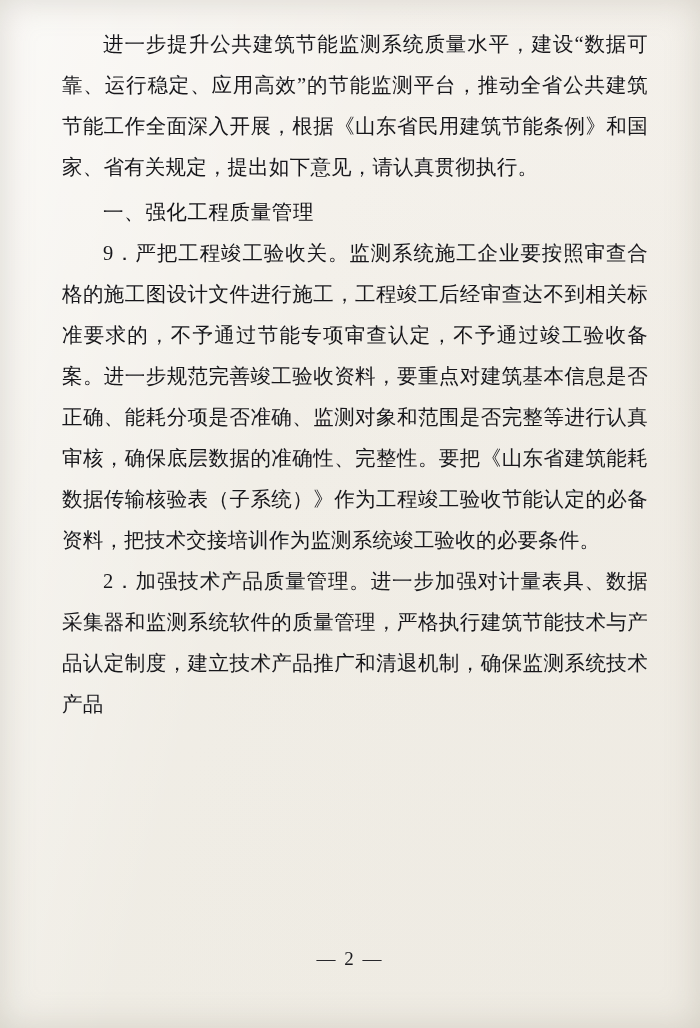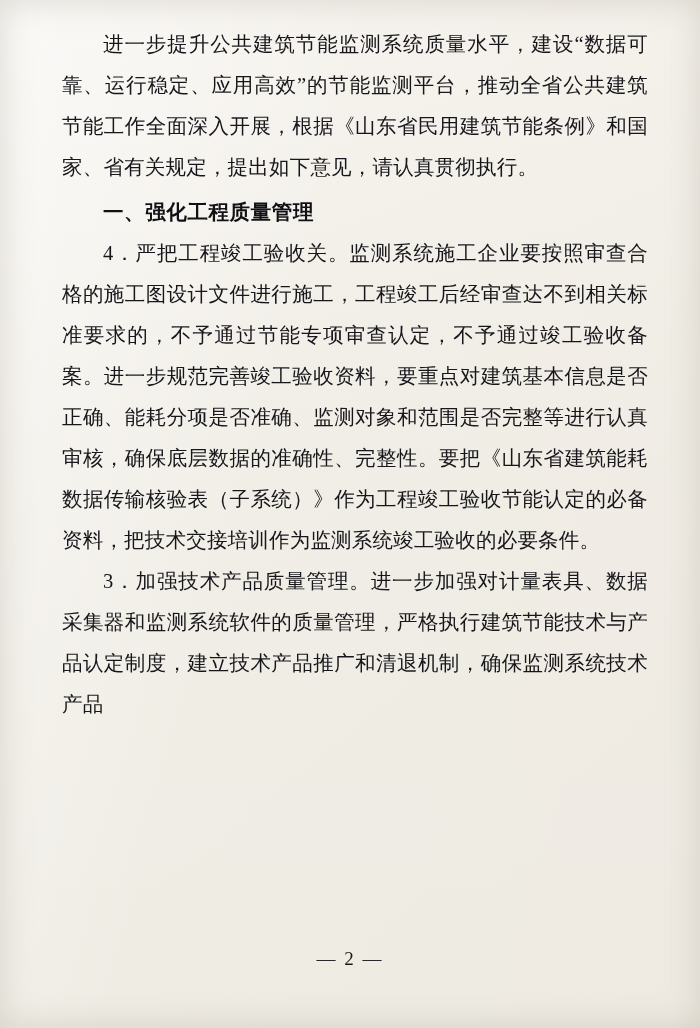--- a/index.html
+++ b/index.html
@@ -49,21 +49,21 @@
     text-justify: inter-ideograph;
     letter-spacing: 0.2px;
     margin: 0 0 0 0;
   }
   .indent2 {
     text-indent: 41px;
   }
   .heading {
     font-size: 20.5px;
     line-height: 41px;
-    font-weight: bold;
+    font-weight: normal;
     color: #111115;
     text-indent: 41px;
     letter-spacing: 0.6px;
     margin: 0;
   }
   .footer {
     position: absolute;
     left: 0;
     right: 0;
     bottom: 58px;
@@ -82,21 +82,21 @@
 
   <div class="content">
 
     <p class="para indent2">进一步提升公共建筑节能监测系统质量水平，建设“数据可靠、运行稳定、应用高效”的节能监测平台，推动全省公共建筑节能工作全面深入开展，根据《山东省民用建筑节能条例》和国家、省有关规定，提出如下意见，请认真贯彻执行。</p>
 
     <div class="spacer-sm"></div>
 
     <h2 class="heading">一、强化工程质量管理</h2>
 
 
-    <p class="para indent2">4．严把工程竣工验收关。监测系统施工企业要按照审查合格的施工图设计文件进行施工，工程竣工后经审查达不到相关标准要求的，不予通过节能专项审查认定，不予通过竣工验收备案。进一步规范完善竣工验收资料，要重点对建筑基本信息是否正确、能耗分项是否准确、监测对象和范围是否完整等进行认真审核，确保底层数据的准确性、完整性。要把《山东省建筑能耗数据传输核验表（子系统）》作为工程竣工验收节能认定的必备资料，把技术交接培训作为监测系统竣工验收的必要条件。</p>
+    <p class="para indent2">9．严把工程竣工验收关。监测系统施工企业要按照审查合格的施工图设计文件进行施工，工程竣工后经审查达不到相关标准要求的，不予通过节能专项审查认定，不予通过竣工验收备案。进一步规范完善竣工验收资料，要重点对建筑基本信息是否正确、能耗分项是否准确、监测对象和范围是否完整等进行认真审核，确保底层数据的准确性、完整性。要把《山东省建筑能耗数据传输核验表（子系统）》作为工程竣工验收节能认定的必备资料，把技术交接培训作为监测系统竣工验收的必要条件。</p>
 
-    <p class="para indent2">3．加强技术产品质量管理。进一步加强对计量表具、数据采集器和监测系统软件的质量管理，严格执行建筑节能技术与产品认定制度，建立技术产品推广和清退机制，确保监测系统技术产品</p>
+    <p class="para indent2">2．加强技术产品质量管理。进一步加强对计量表具、数据采集器和监测系统软件的质量管理，严格执行建筑节能技术与产品认定制度，建立技术产品推广和清退机制，确保监测系统技术产品</p>
   </div>
 
   <div class="footer">— 2 —</div>
 
   <div class="edge-shade"></div>
 </div>
 
 </body></html>

